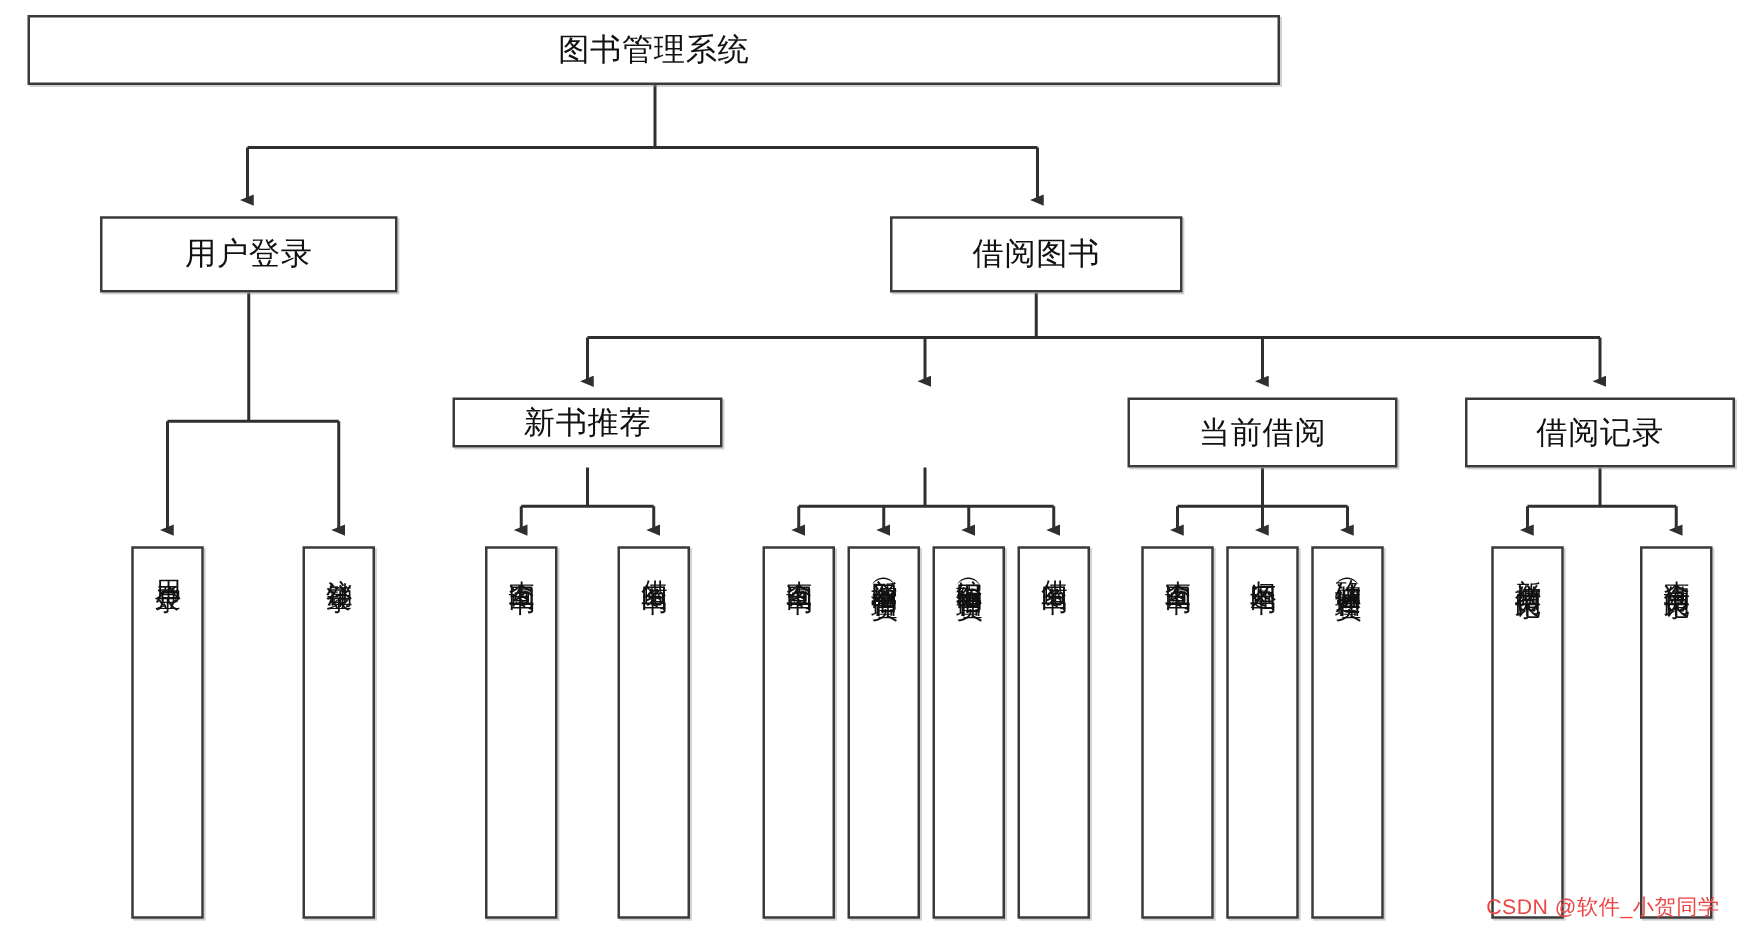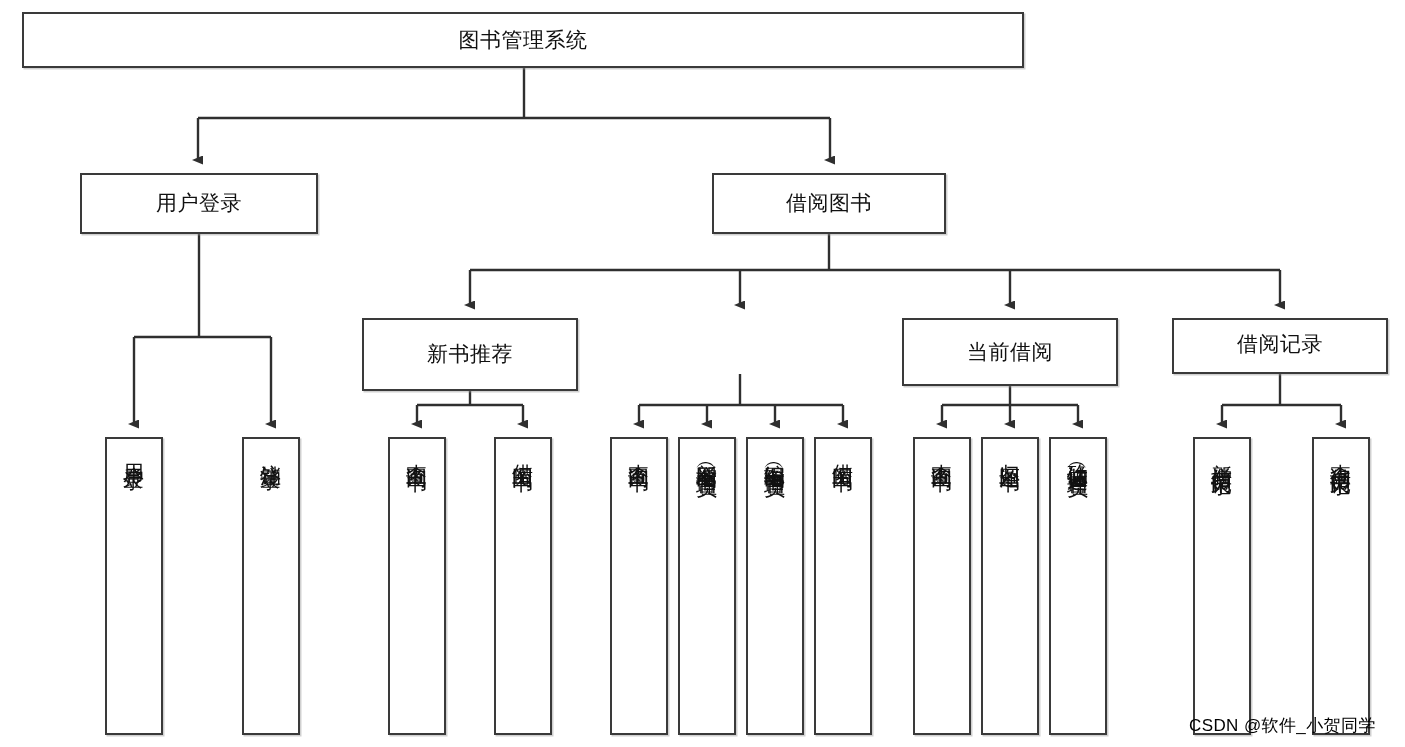--- a/index.html
+++ b/index.html
@@ -36,21 +36,21 @@
     color: #111111;
     box-shadow: 1.5px 1.5px 0 rgba(150,150,150,0.45);
   }
   .node .label {
     display: block;
     text-align: center;
     line-height: 1.08;
     white-space: nowrap;
   }
   .h-node .label {
-    font-size: 21px;
+    font-size: 25px;
     letter-spacing: 0.5px;
   }
   .v-node {
     align-items: flex-start;
     padding-top: 8px;
   }
   .v-node .label {
     writing-mode: vertical-rl;
     text-orientation: upright;
     font-size: 21px;
@@ -58,21 +58,21 @@
     line-height: 1;
   }
   .v-node.tall .label {
     letter-spacing: 2px;
   }
   .watermark {
     position: absolute;
     left: 1189px;
     top: 714px;
     font-size: 17px;
-    color: #000000;
+    color: #ef4444;
     white-space: nowrap;
     letter-spacing: 0.4px;
   }
 </style>
 </head>
 <body>
 
 <div id="canvas">
 
   <svg id="wires" viewBox="0 0 1405 747">
@@ -129,27 +129,27 @@
     <span class="label">图书管理系统</span>
   </div>
 
   <div class="node h-node" style="left:80px; top:173px; width:238px; height:61px;">
     <span class="label">用户登录</span>
   </div>
   <div class="node h-node" style="left:712px; top:173px; width:234px; height:61px;">
     <span class="label">借阅图书</span>
   </div>
 
-  <div class="node h-node" style="left:362px; top:318px; width:216px; height:73px;">
+  <div class="node h-node" style="left:362px; top:318px; width:216px; height:40px;">
     <span class="label">新书推荐</span>
   </div>
-  <div class="node h-node" style="left:902px; top:318px; width:216px; height:68px;">
+  <div class="node h-node" style="left:902px; top:318px; width:216px; height:56px;">
     <span class="label">当前借阅</span>
   </div>
-  <div class="node h-node" style="left:1172px; top:318px; width:216px; height:56px;font-family:Liberation Mono, monospace;">
+  <div class="node h-node" style="left:1172px; top:318px; width:216px; height:56px;">
     <span class="label">借阅记录</span>
   </div>
 
   <div class="node v-node" style="left:105px; top:437px; width:58px; height:298px;">
     <span class="label">用户登录</span>
   </div>
   <div class="node v-node" style="left:242px; top:437px; width:58px; height:298px;">
     <span class="label">注销登录</span>
   </div>
 

